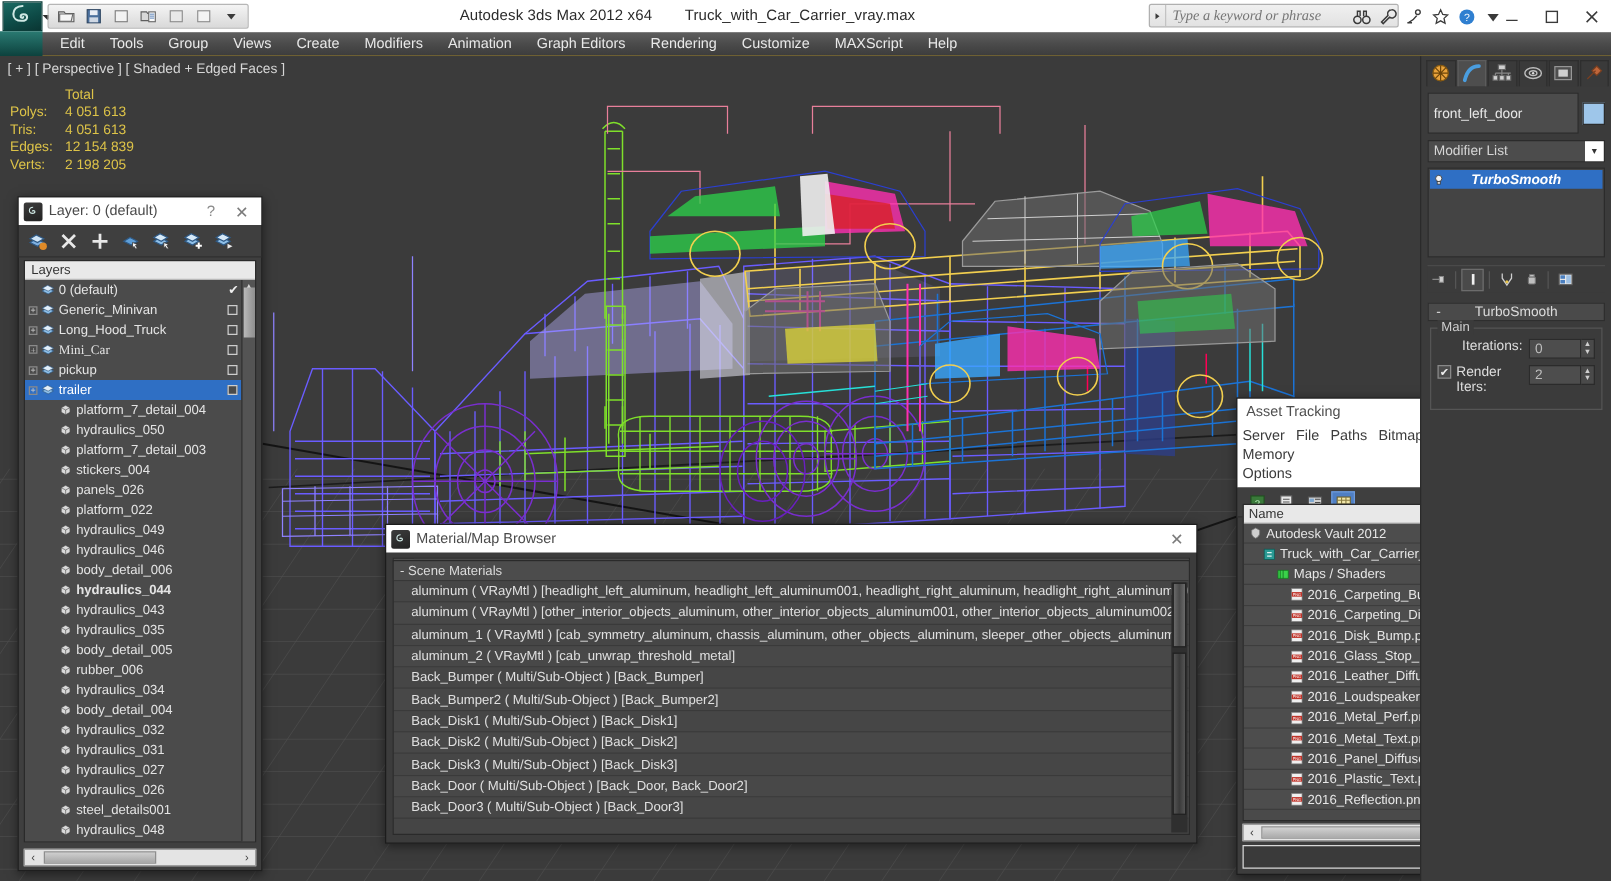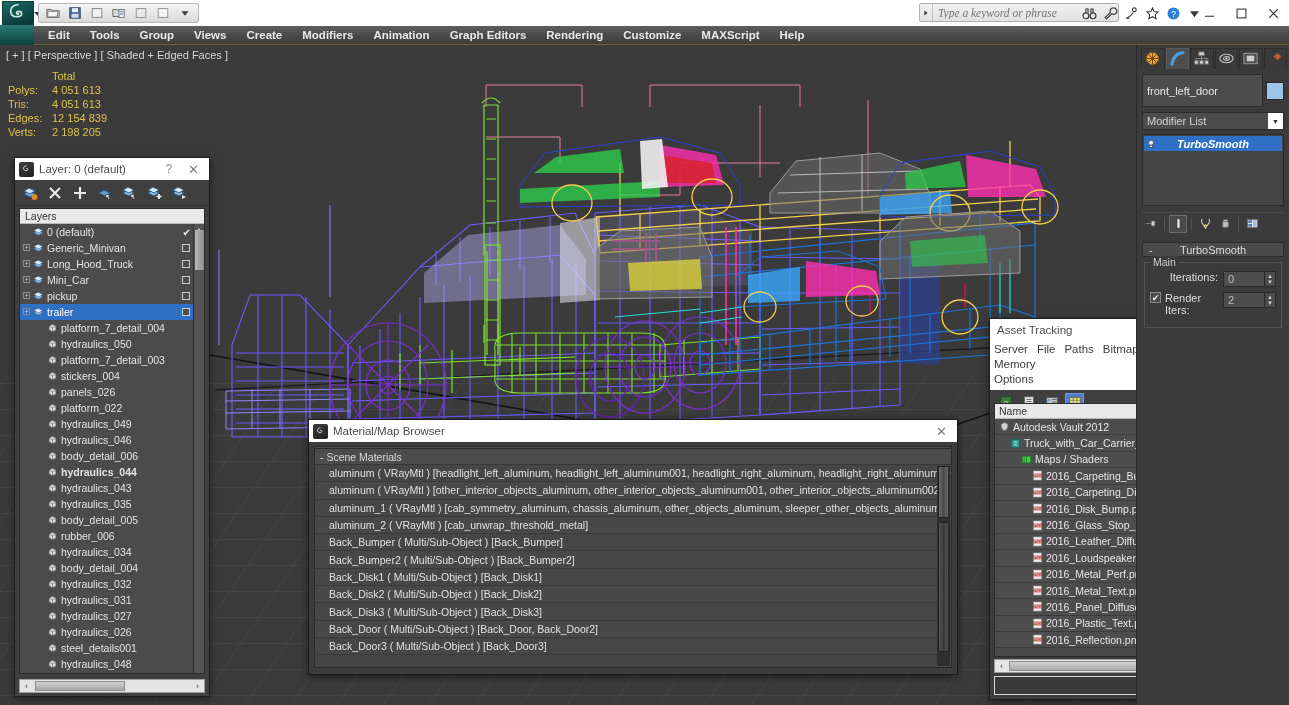--- a/index.html
+++ b/index.html
@@ -73,21 +73,20 @@
     color: #3a3a3a;
   }
   .wbtn svg { width: 11px; height: 11px; }
 
   
   .menubar {
     position: absolute; left: 0; top: 26px; width: 1289px; height: 19px;
     background: linear-gradient(180deg,#5e5e5e 0%,#4b4b4b 50%,#3d3d3d 100%);
     display: flex; align-items: center; padding-left: 38px;
     border-bottom: 1px solid #6e6033;
-    font-weight: bold;
   }
   .menu-item {
     padding: 0 10px; height: 19px; line-height: 19px;
     color: #e9e9e9; font-size: 11.5px;
   }
   .menubar-logo {
     position: absolute; left: 0; top: -1px; width: 34px; height: 20px;
     background: linear-gradient(180deg,#2a7a72,#0c413d);
   }
 
@@ -417,20 +416,23 @@
             <rect x="2.5" y="3" width="11" height="10" fill="#f3f3f3" stroke="#8a8a8a"></rect>
           </svg>
       </div>
       <div class="qat-btn">
         <svg viewBox="0 0 16 16">
             <path d="M4 6h8l-4 5z" fill="#3a3a3a"></path>
           </svg>
       </div>
     </div>
 
+    <div class="title-text">
+      <span>Autodesk 3ds Max  2012 x64</span><span class="fname">Truck_with_Car_Carrier_vray.max</span>
+    </div>
 
     <div class="searchbox">
       <div class="sbcaret">
         <svg viewBox="0 0 10 10" width="8" height="8">
             <path d="M3 2l4 3-4 3z" fill="#3a3a3a"></path>
           </svg>
       </div>
       <input type="text" placeholder="Type a keyword or phrase" style="">
     </div>
 
@@ -840,21 +842,21 @@
             <span class="exp"><b>+</b></span>
             <span class="licon">
               <svg viewBox="0 0 14 12">
                 <path d="M1 7l5.5-3 6 3-5.5 3z" fill="#8fc0e8" stroke="#2f5a86" stroke-width=".7"></path>
                 <path d="M1 4.2L6.5 1.2l6 3-5.5 3z" fill="#e2eef8" stroke="#2f5a86" stroke-width=".7"></path>
               </svg>
             </span>
             <span class="lname">Long_Hood_Truck</span>
             <span class="lchk"></span>
           </div>
-          <div class="lrow" style="position: relative;">
+          <div class="lrow" style="position: relative; font-family: Liberation Serif, serif;">
             <span class="exp"><b>+</b></span>
             <span class="licon">
               <svg viewBox="0 0 14 12">
                 <path d="M1 7l5.5-3 6 3-5.5 3z" fill="#8fc0e8" stroke="#2f5a86" stroke-width=".7"></path>
                 <path d="M1 4.2L6.5 1.2l6 3-5.5 3z" fill="#e2eef8" stroke="#2f5a86" stroke-width=".7"></path>
               </svg>
             </span>
             <span class="lname">Mini_Car</span>
             <span class="lchk"></span>
           </div>

